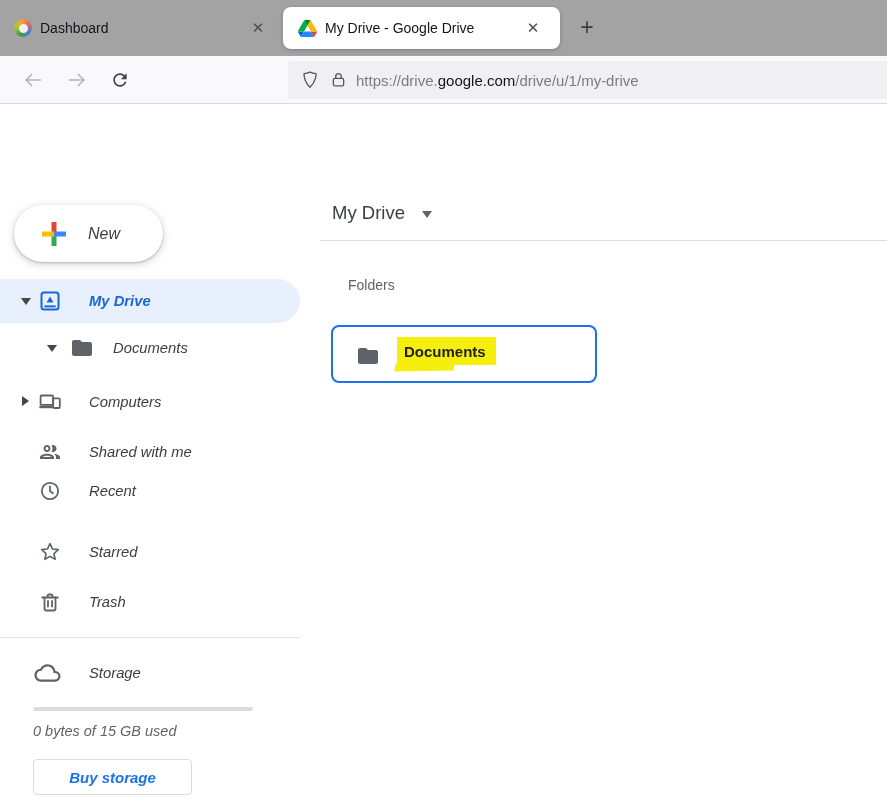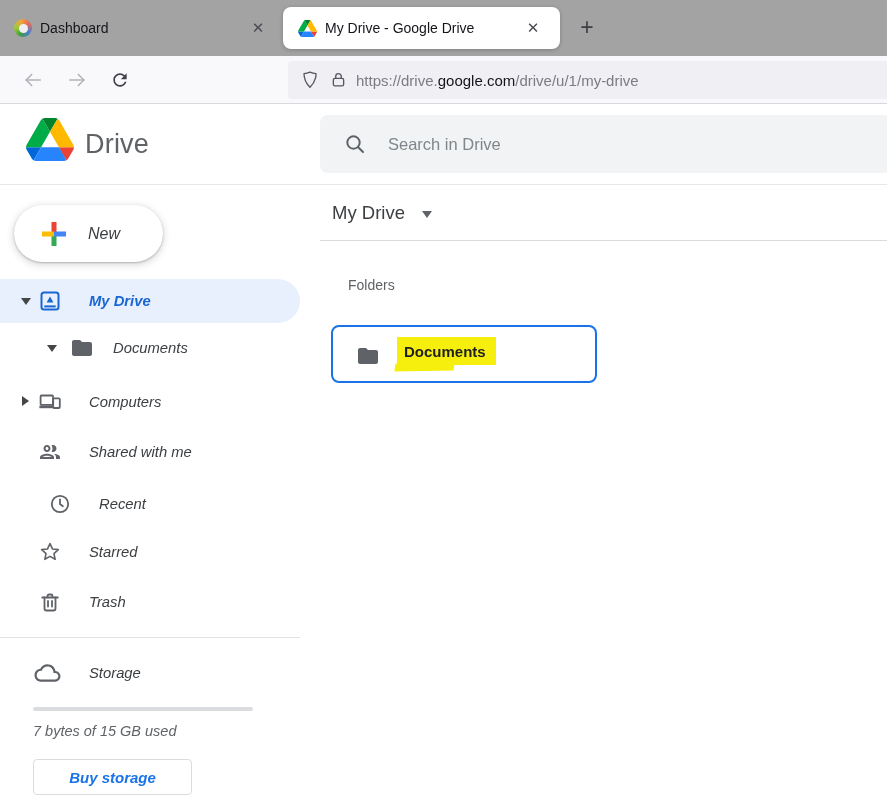--- a/index.html
+++ b/index.html
@@ -57,21 +57,21 @@
   .sd-ico { position:absolute; left:38px; top:10px; width:24px; height:24px; }
   .sd-label { position:absolute; left:89px; top:50%; transform:translateY(-50%); font-size:14.8px; color:#3c4043; font-weight:500; }
   .row-mydrive { top:94px; background:#e8f0fe; border-radius:0 22px 22px 0; }
   .row-mydrive .sd-label { color:#1967d2; font-weight:700; }
   .row-documents { top:141px; }
   .row-documents .caret-down { left:47px; }
   .row-documents .sd-ico { left:70px; }
   .row-documents .sd-label { left:113px; }
   .row-computers { top:195px; }
   .row-shared { top:245px; }
-  .row-recent { top:297px;margin-left:10px; }
+  .row-recent { top:284px; }
   .row-starred { top:345px; }
   .row-trash { top:395px; }
 
   .sd-divider { position:absolute; left:0; top:452px; width:300px; border-top:1px solid #e3e3e3; }
   .row-storage { top:466px; }
   .row-storage .sd-ico { left:33px; width:29px; height:26px; top:9px; }
   .storage-track { position:absolute; left:33px; top:522px; width:220px; height:4px; background:#dadce0; border-radius:2px; overflow:hidden; }
   .storage-fill { height:100%; background:#1a73e8; width:0; }
   .storage-usage { position:absolute; left:33px; top:538px; font-size:14.5px; color:#5f6368; }
   .buy-btn { position:absolute; left:33px; top:574px; width:159px; height:36px; background:#fff; border:1px solid #dadce0;
@@ -137,38 +137,20 @@
         <path d="M12 2.5C14.5 3.6 17 4.2 19.2 4.3 19.2 4.3 19.9 13.2 12 20.8 4.1 13.2 4.8 4.3 4.8 4.3 7 4.2 9.5 3.6 12 2.5Z"></path>
       </svg>
       <svg class="lock" viewBox="0 0 24 24" fill="none" stroke="#55565f" stroke-width="1.7">
         <rect x="5.5" y="10" width="13" height="9.5" rx="2"></rect>
           <path d="M8.5 10V7.5a3.5 3.5 0 0 1 7 0V10"></path>
       </svg>
       <span class="url-text"><span class="url-dim">https://drive.</span><span class="url-dark">google.com</span><span class="url-dim">/drive/u/1/my-drive</span></span>
     </div>
   </div>
 
-  <div class="appheader">
-    <svg class="drive-logo" viewBox="0 0 87.3 78">
-      <path fill="#0066da" d="m6.6 66.85 3.85 6.65c.8 1.4 1.95 2.5 3.3 3.3l13.75-23.8h-27.5c0 1.55.4 3.1 1.2 4.5z"></path>
-      <path fill="#00ac47" d="m43.65 25-13.75-23.8c-1.35.8-2.5 1.9-3.3 3.3l-25.4 44a9.06 9.06 0 0 0-1.2 4.5h27.5z"></path>
-      <path fill="#ea4335" d="m73.55 76.8c1.35-.8 2.5-1.9 3.3-3.3l1.6-2.75 7.65-13.25c.8-1.4 1.2-2.95 1.2-4.5h-27.5l5.85 11.5z"></path>
-      <path fill="#00832d" d="m43.65 25 13.75-23.8c-1.35-.8-2.9-1.2-4.5-1.2h-18.5c-1.6 0-3.15.45-4.5 1.2z"></path>
-      <path fill="#2684fc" d="m59.8 53h-32.3l-13.75 23.8c1.35.8 2.9 1.2 4.5 1.2h50.8c1.6 0 3.15-.45 4.5-1.2z"></path>
-      <path fill="#ffba00" d="m73.4 26.5-12.7-22c-.8-1.4-1.95-2.5-3.3-3.3l-13.75 23.8 16.15 28h27.45c0-1.55-.4-3.1-1.2-4.5z"></path>
-    </svg>
-    <span class="drive-name">Drive</span>
-    <div class="searchbar">
-      <svg class="mag" viewBox="0 0 24 24" fill="none" stroke="#5f6368" stroke-width="2" stroke-linecap="round">
-        <circle cx="10.5" cy="10.5" r="6.2"></circle>
-          <path d="M15.2 15.2 20 20"></path>
-      </svg>
-      <span class="search-ph">Search in Drive</span>
-    </div>
-  </div>
 
   <div class="sidebar">
 
     <div class="new-btn">
       <svg class="new-plus" viewBox="0 0 36 36">
         <rect x="15.5" y="6" width="5" height="12" fill="#ea4335"></rect>
         <rect x="15.5" y="18" width="5" height="12" fill="#34a853"></rect>
         <rect x="6" y="15.5" width="12" height="5" fill="#fbbc04"></rect>
         <rect x="18" y="15.5" width="12" height="5" fill="#4285f4"></rect>
       </svg>
@@ -240,21 +222,21 @@
     <div class="sd-row row-storage">
       <svg class="sd-ico" viewBox="0 0 24 24">
         <path fill="#5f6368" d="M19.35 10.04C18.67 6.59 15.64 4 12 4 9.11 4 6.6 5.64 5.35 8.04 2.34 8.36 0 10.91 0 14c0 3.31 2.69 6 6 6h13c2.76 0 5-2.24 5-5 0-2.64-2.05-4.78-4.65-4.96zM19 18H6c-2.21 0-4-1.79-4-4s1.79-4 4-4h.71C7.37 7.69 9.48 6 12 6c3.04 0 5.5 2.46 5.5 5.5V12H19c1.66 0 3 1.34 3 3s-1.34 3-3 3z"></path>
       </svg>
       <span class="sd-label">Storage</span>
     </div>
 
     <div class="storage-track">
       <div class="storage-fill" style="width: 0%;"></div>
     </div>
-    <div class="storage-usage">7 bytes of 15 GB used</div>
+    <div class="storage-usage">0 bytes of 15 GB used</div>
     <div class="buy-btn">Buy storage</div>
   </div>
 
   <div class="main">
     <div class="main-heading">
       <span class="main-title">My Drive</span>
       <span class="heading-caret"></span>
     </div>
     <div class="main-divider"></div>
     <div class="folders-label">Folders</div>

